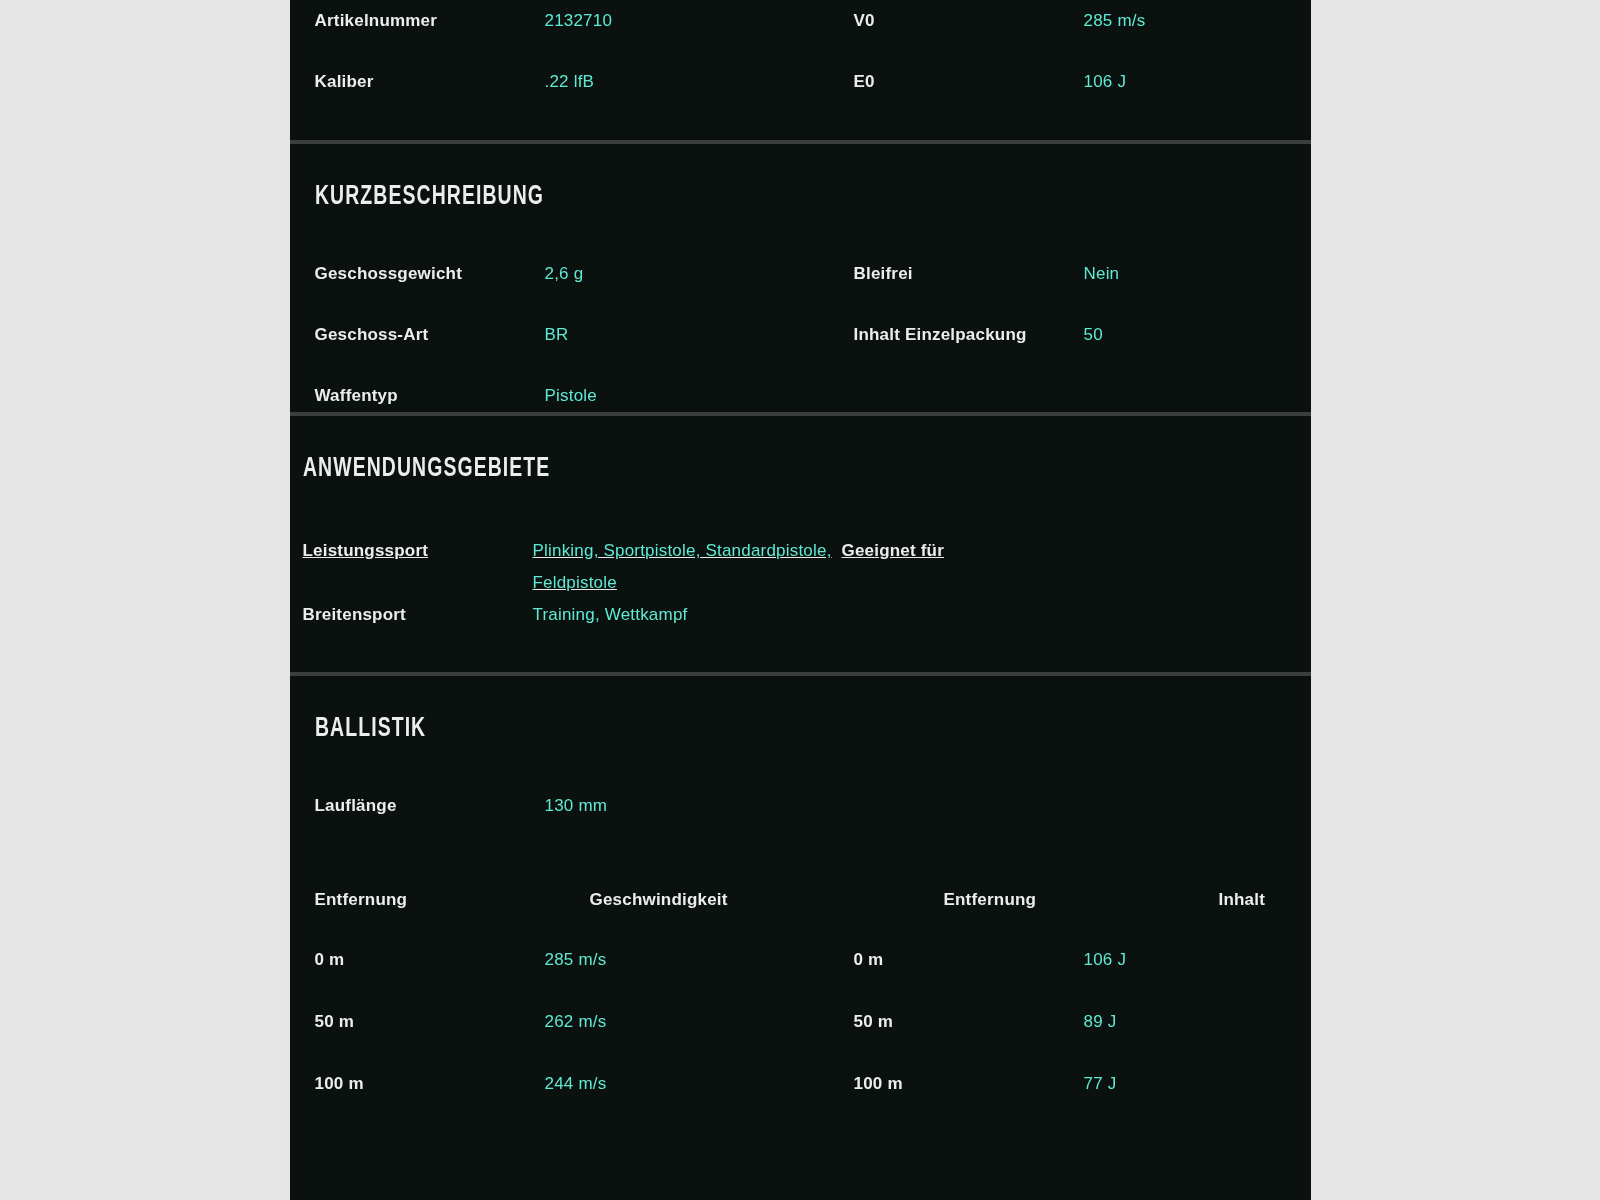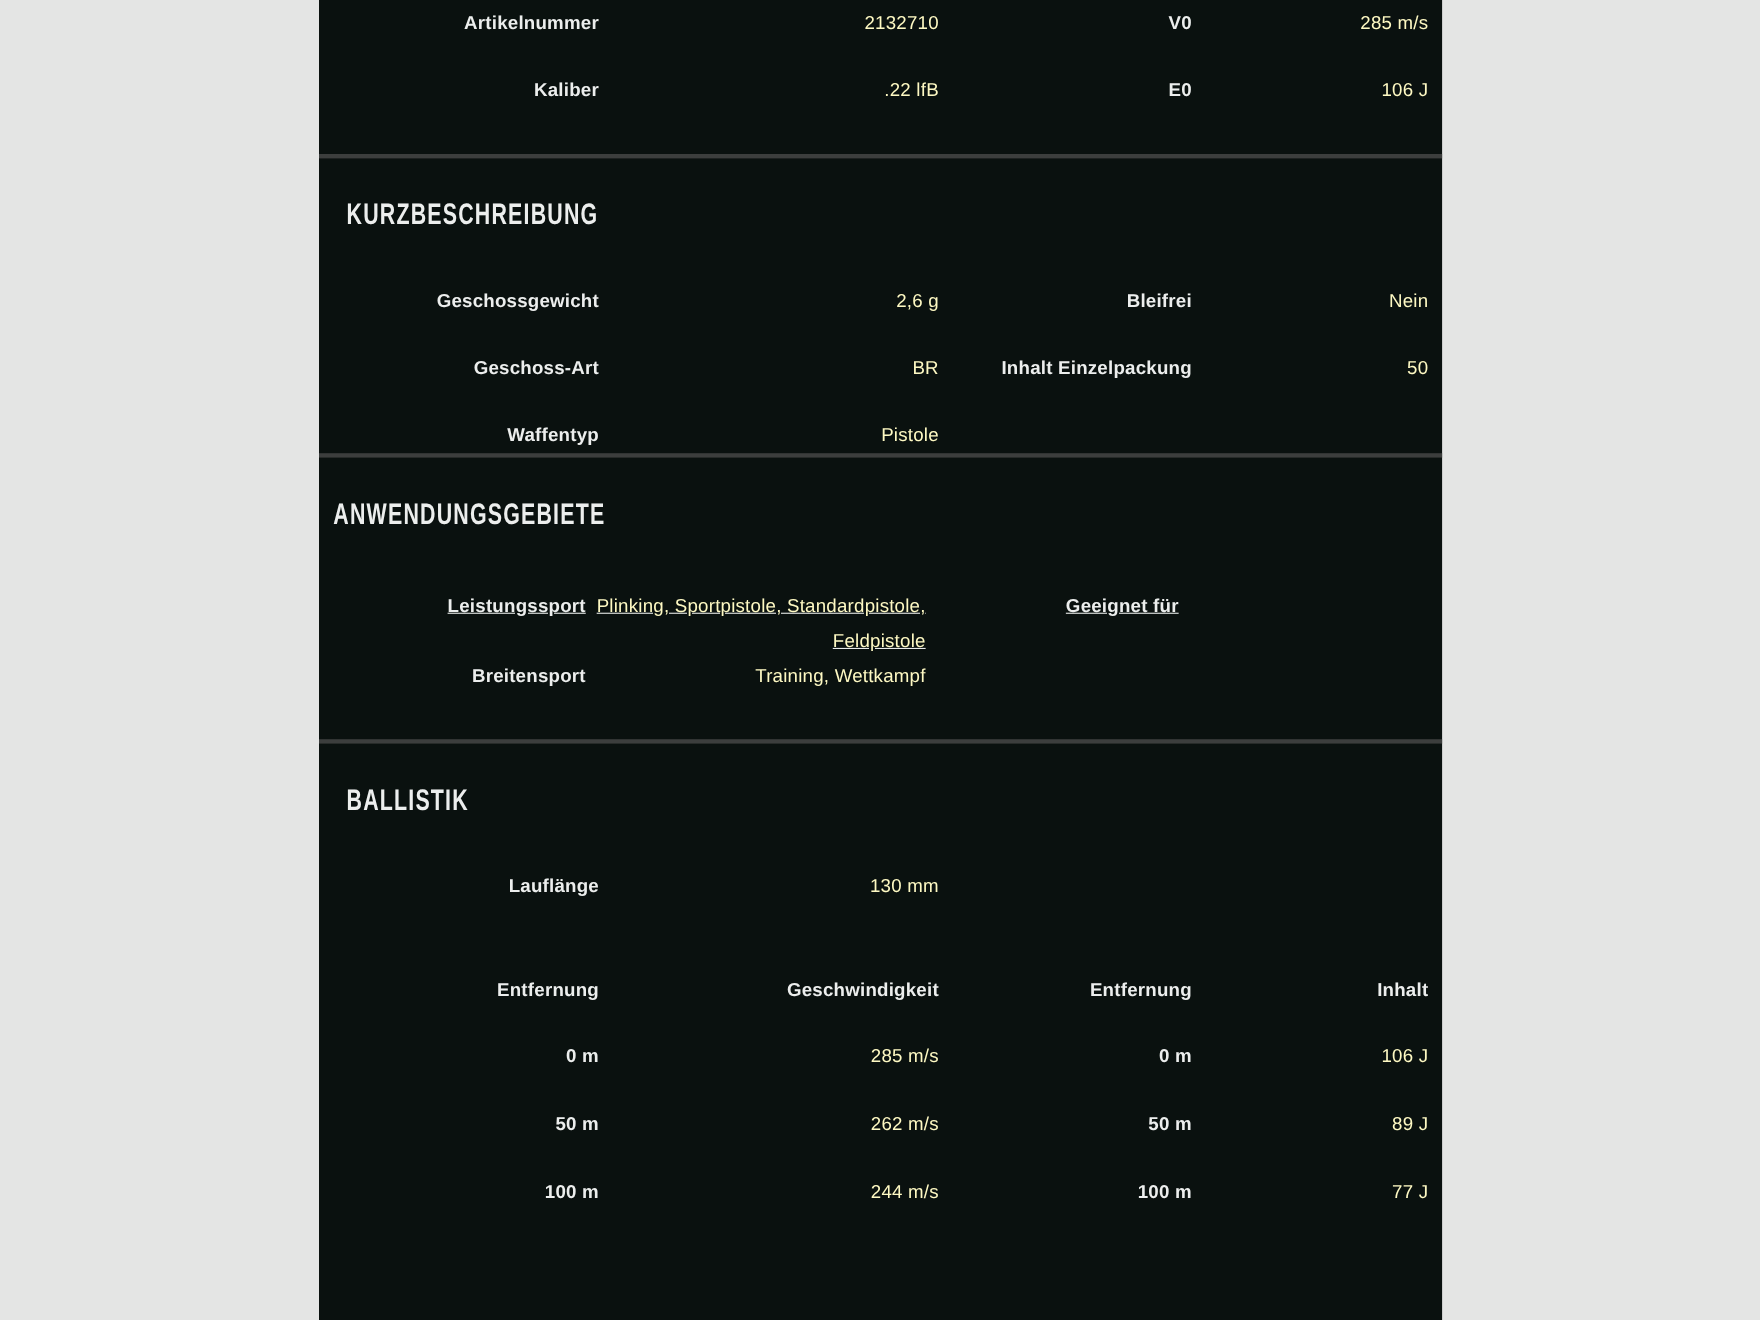--- a/index.html
+++ b/index.html
@@ -41,27 +41,26 @@
   .row {
     display:grid;
     grid-template-columns:230px 309px 230px 1fr;
     margin-bottom:29px;
   }
   .row:last-child { margin-bottom:0; }
   .cell {
     line-height:32px;
     font-size:17px;
     letter-spacing:0.2px;
-    text-align:right;
   }
   .lbl { font-weight:bold; color:#eceeed; }
-  .val { font-weight:normal; color:#fef9c3; }
+  .val { font-weight:normal; color:#5eead4; }
   .row-tall { margin-bottom:0;text-decoration:underline; }
   .mb-big { margin-bottom:62px; }
-  .th-row { margin-bottom:28px; }
+  .th-row { margin-bottom:28px;gap:45px; }
   .t-row  { margin-bottom:30px; }
 </style>
 </head>
 <body>
 
 <div class="panel">
 
   <div class="section sec-top">
     <div class="row">
       <div class="cell lbl">Artikelnummer</div>

